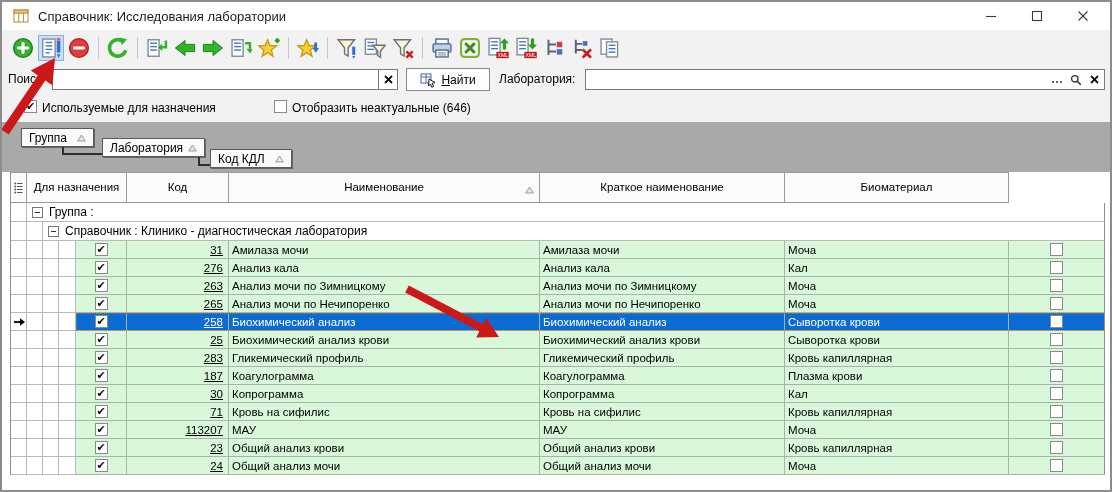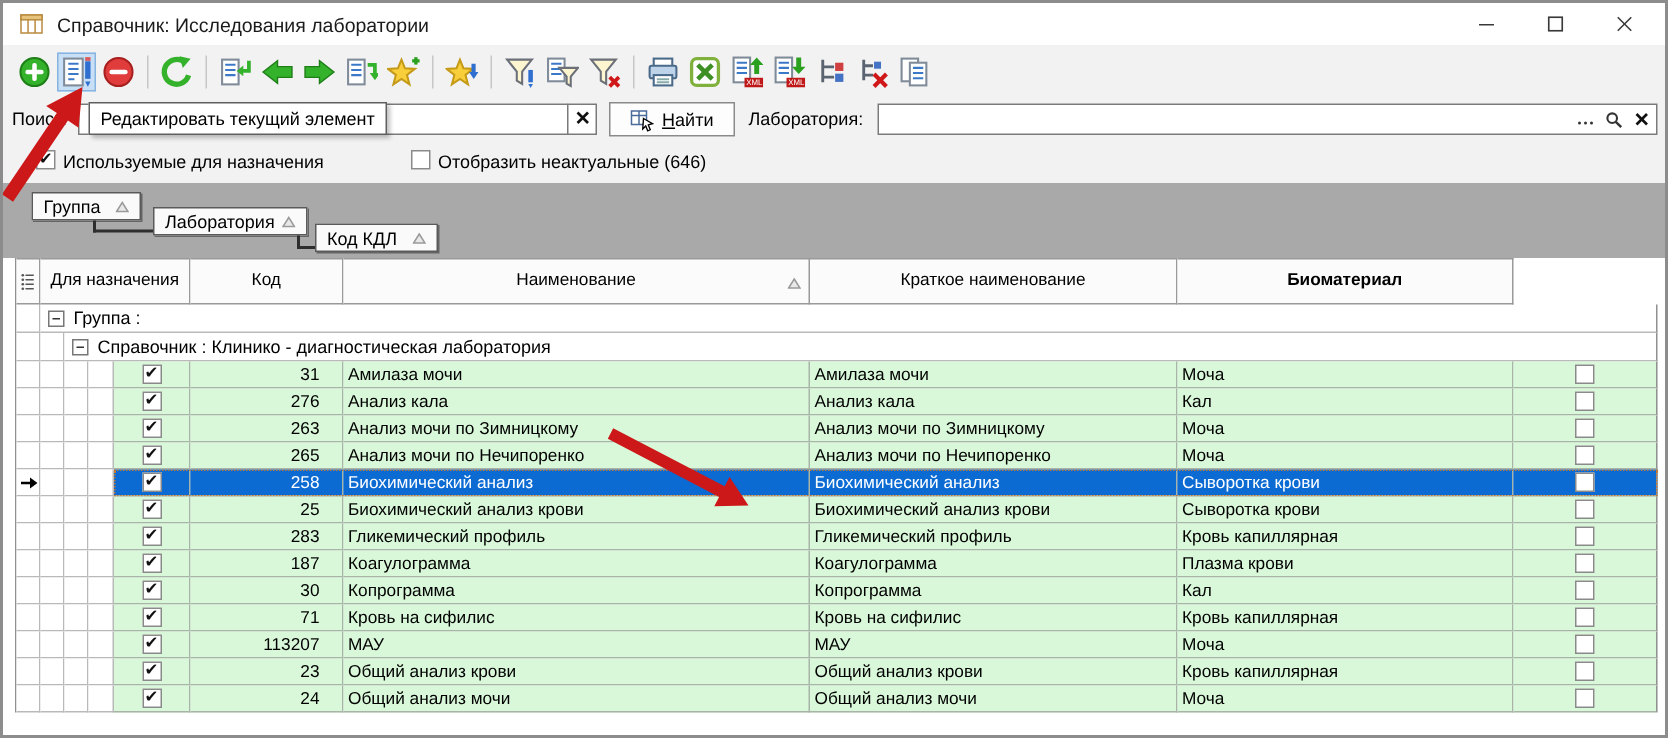--- a/index.html
+++ b/index.html
@@ -41,21 +41,21 @@
   .hc{border:1px solid #9a9a9a;border-left:none;background:#fbfbfb;display:flex;align-items:center;justify-content:center;text-align:center;font-size:11.5px;line-height:1.12;position:relative;padding:0 3px;}
   .grow{display:flex;height:19px;}
   .drow{display:flex;height:18px;position:relative;}
   .bc{border-right:1px solid #b9b9b9;border-bottom:1px solid #b9b9b9;display:flex;align-items:center;font-size:11.5px;overflow:hidden;white-space:nowrap;background:#fff;}
   .indc{justify-content:center;}
   .gcontent{flex:1;border-right:1px solid #909090;padding-left:5px;font-size:12px;gap:6px;}
   .mbox{width:11px;height:11px;border:1px solid #777;background:#fff;display:inline-flex;align-items:center;justify-content:center;flex:none;}
   .mbox::after{content:"";width:5px;height:1px;background:#333;}
   .dc{background:var(--green);padding-left:3px;border-color:#a8b4a8;}
   .dc.lastc{border-right-color:#909090;}
-  .num{justify-content:flex-end;padding-right:15px;padding-left:0;}
+  .num{justify-content:flex-end;padding-right:5px;padding-left:0;text-decoration:underline;}
   .ccell{justify-content:center;padding:0;}
   .drow.sel .dc{background:var(--sel);color:#fff;}
   .focusrect{position:absolute;left:65px;top:0;right:0;bottom:0;border:1px dotted #c07a35;pointer-events:none;}
   .tri{display:flex;align-items:center;}
   .htri{position:absolute;right:5px;top:11px;}
   
   .tooltip{position:absolute;left:57px;top:66px;height:22px;padding:0 7px;background:#fff;border:1px solid #5f5f5f;display:flex;align-items:center;font-size:12px;z-index:30;box-shadow:2px 2px 3px rgba(0,0,0,.25);white-space:nowrap;}
   
   .arrows{position:absolute;left:0;top:0;width:1112px;height:492px;pointer-events:none;z-index:60;}
 </style>
@@ -421,21 +421,21 @@
         </div>
         <div class="hc" style="width: 311px;">
           <span>Наименование</span>
           <span class="htri"><svg width="9" height="8" viewBox="0 0 9 8">
               <polygon points="4.5,1 8.3,7 0.7,7" fill="#e8e8e8" stroke="#9a9a9a"></polygon>
             </svg></span>
         </div>
         <div class="hc" style="width: 245px;">
           <span>Краткое наименование</span>
         </div>
-        <div class="hc" style="width: 224px; font-weight: bold;">
+        <div class="hc" style="width: 224px;">
           <span>Биоматериал</span>
         </div>
       </div>
       <div class="grow">
         <div class="bc indc" style="width: 16px;"></div>
         <div class="bc gcontent">
           <span class="mbox"></span>
           <span>Группа :</span>
         </div>
       </div>
@@ -658,19 +658,18 @@
         <div class="bc dc num" style="width: 102px;">24</div>
         <div class="bc dc" style="width: 311px;">Общий анализ мочи</div>
         <div class="bc dc" style="width: 245px;">Общий анализ мочи</div>
         <div class="bc dc" style="width: 224px;">Моча</div>
         <div class="bc dc ccell lastc" style="width: 96px;">
           <span class="cb" style="position: static;"></span>
         </div>
       </div>
     </div>
 
-  <div class="tooltip">Редактировать текущий элемент</div>
 
   <svg class="arrows">
     <polygon points="6.7,132.5 43.3,78.4 50.4,83.2 53,56 28.8,68.6 35.9,73.4 -0.7,127.5" fill="var(--red)"></polygon>
     <polygon points="403.2,290.5 477.4,329.3 474.2,335.5 497,335 484.4,316 481.1,322.2 406.8,283.5" fill="var(--red)"></polygon>
   </svg>
 </div>
 
 </body></html>

